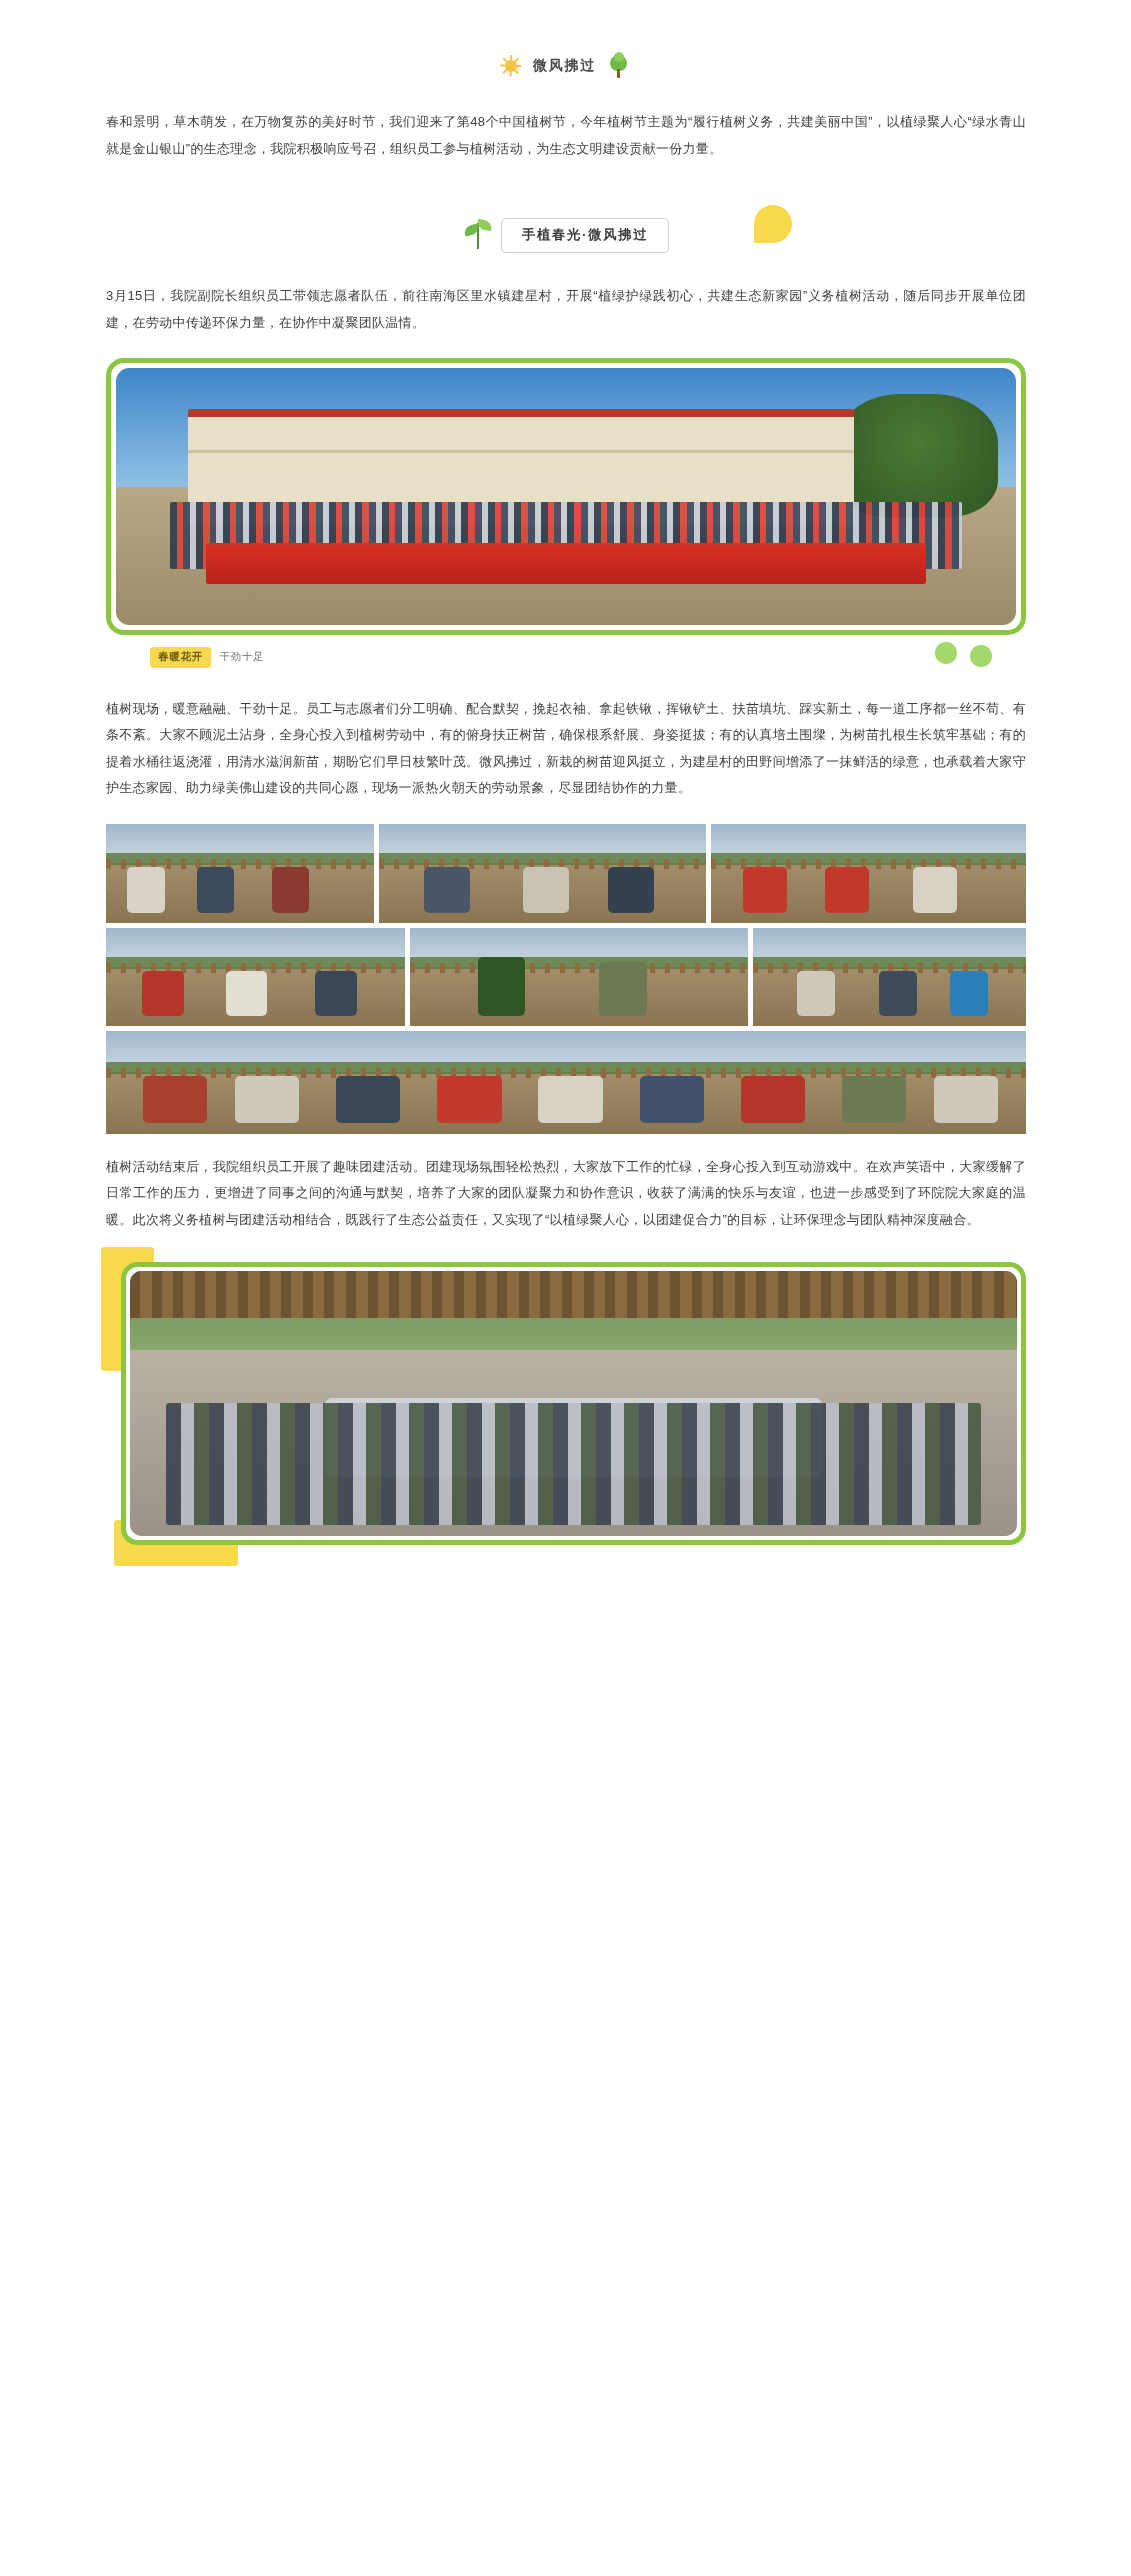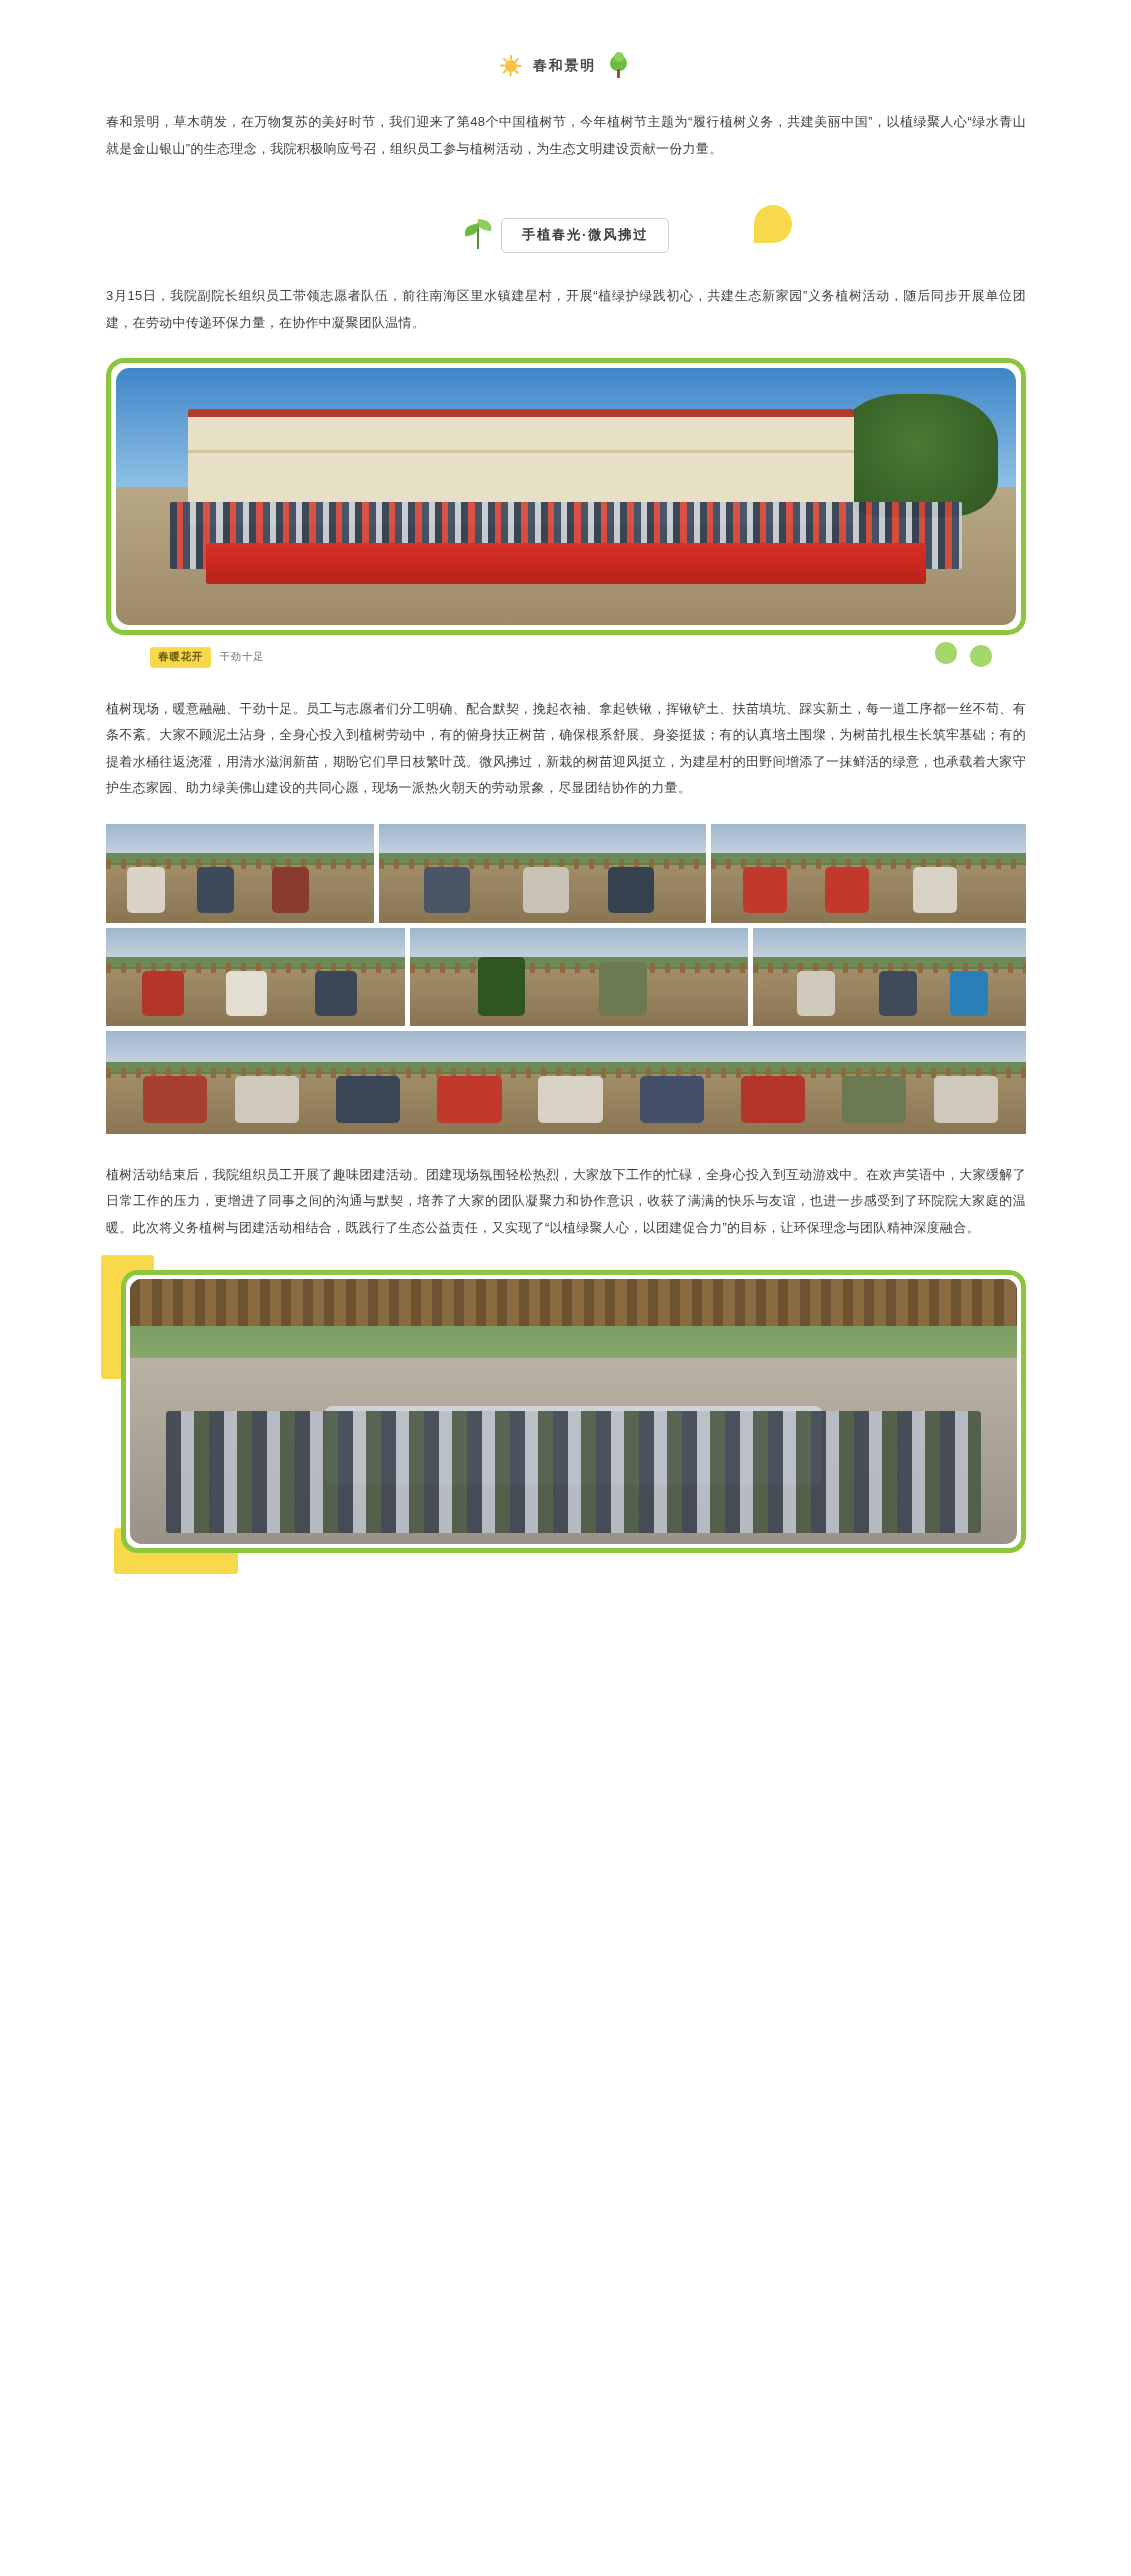--- a/index.html
+++ b/index.html
@@ -315,21 +315,21 @@
       <span class="sun">
         <i style="transform:rotate(0deg)"></i>
           <i style="transform:rotate(45deg)"></i>
         <i style="transform:rotate(90deg)"></i>
           <i style="transform:rotate(135deg)"></i>
         <i style="transform:rotate(180deg)"></i>
           <i style="transform:rotate(225deg)"></i>
         <i style="transform:rotate(270deg)"></i>
           <i style="transform:rotate(315deg)"></i>
       </span>
-      <span class="badge-title">春和景明</span>
+      <span class="badge-title">微风拂过</span>
       <span class="tree-a">
         <span class="crown"></span>
           <span class="crown2"></span>
           <span class="trunk"></span>
       </span>
       <span class="badge-underline"></span>
     </div>
   </div>
 
   <div class="para-block">
@@ -466,21 +466,21 @@
           <div class="worker" style="left:58%;width:7%;background:#44506a"></div>
           <div class="worker" style="left:69%;width:7%;background:#b4352a"></div>
           <div class="worker" style="left:80%;width:7%;background:#6b7a52"></div>
           <div class="worker" style="left:90%;width:7%;background:#cfc9bb"></div>
         </div>
       </div>
     </div>
 
   </div>
 
-  <div class="para-block" style="margin-top:28px">
+  <div class="para-block" style="margin-top:20px">
     <p class="body">植树活动结束后，我院组织员工开展了趣味团建活动。团建现场氛围轻松热烈，大家放下工作的忙碌，全身心投入到互动游戏中。在欢声笑语中，大家缓解了日常工作的压力，更增进了同事之间的沟通与默契，培养了大家的团队凝聚力和协作意识，收获了满满的快乐与友谊，也进一步感受到了环院院大家庭的温暖。此次将义务植树与团建活动相结合，既践行了生态公益责任，又实现了“以植绿聚人心，以团建促合力”的目标，让环保理念与团队精神深度融合。</p>
   </div>
 
   <div class="final-wrap">
     <span class="final-yellow-top"></span>
     <span class="final-yellow-bottom"></span>
     <div class="final-frame">
       <div class="inner">
         <div class="scene scene-party">
           <div class="sky"></div>

